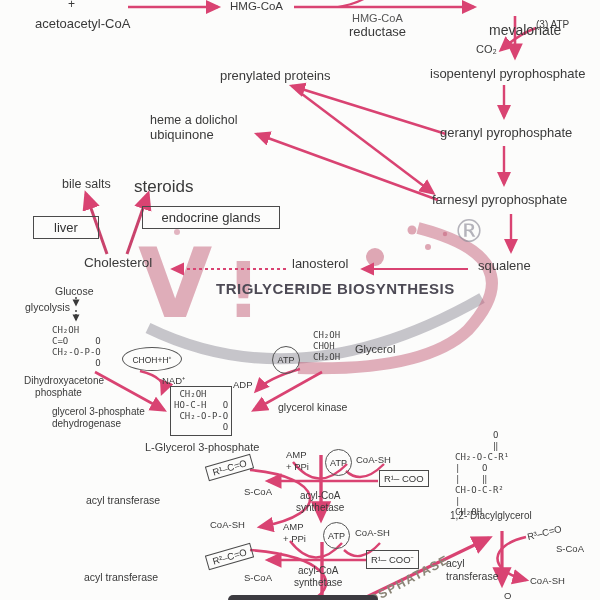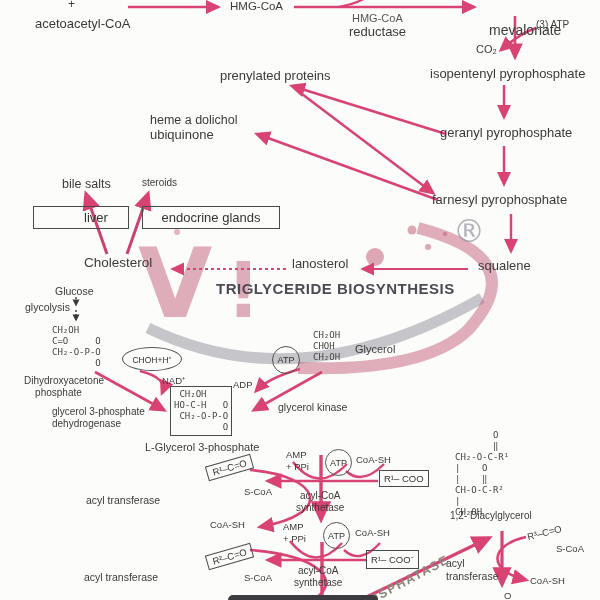--- a/index.html
+++ b/index.html
@@ -108,23 +108,23 @@
 <div class="lbl z3" style="left:536px;top:19px;font-size:10px;">(3) ATP</div>
 <div class="lbl z3" style="left:476px;top:43px;font-size:11px;">CO₂</div>
 <div class="lbl z3" style="left:430px;top:67px;font-size:13px;">isopentenyl pyrophosphate</div>
 <div class="lbl z3" style="left:220px;top:69px;font-size:13px;">prenylated proteins</div>
 <div class="lbl z3" style="left:440px;top:126px;font-size:13px;">geranyl pyrophosphate</div>
 <div class="lbl z3" style="left:150px;top:113px;font-size:12.5px;">heme a dolichol</div>
 <div class="lbl z3" style="left:150px;top:128px;font-size:13px;">ubiquinone</div>
 <div class="lbl z3" style="left:432px;top:193px;font-size:13px;">farnesyl pyrophosphate</div>
 <div class="lbl z3" style="left:478px;top:259px;font-size:13px;">squalene</div>
 <div class="lbl z3" style="left:62px;top:177px;font-size:12.5px;">bile salts</div>
-<div class="lbl z3" style="left:142px;top:177px;font-size:10px;">steroids</div>
-
-<div class="box z3" style="left:33px;top:206px;width:64px;height:21px;padding-left:30px;">
+<div class="lbl z3" style="left:134px;top:177px;font-size:17px;">steroids</div>
+
+<div class="box z3" style="left:33px;top:216px;width:64px;height:21px;">
   <span style="font-size:13px;">liver</span>
 </div>
 <div class="box z3" style="left:142px;top:206px;width:136px;height:21px;">
   <span style="font-size:13px;">endocrine glands</span>
 </div>
 
 <div class="lbl z3" style="left:84px;top:255px;font-size:13.5px;">Cholesterol</div>
 <div class="lbl z3" style="left:292px;top:257px;font-size:13px;">lanosterol</div>
 
 <div class="lbl title z3" style="left:216px;top:281px;font-size:15px;">TRIGLYCERIDE BIOSYNTHESIS</div>

